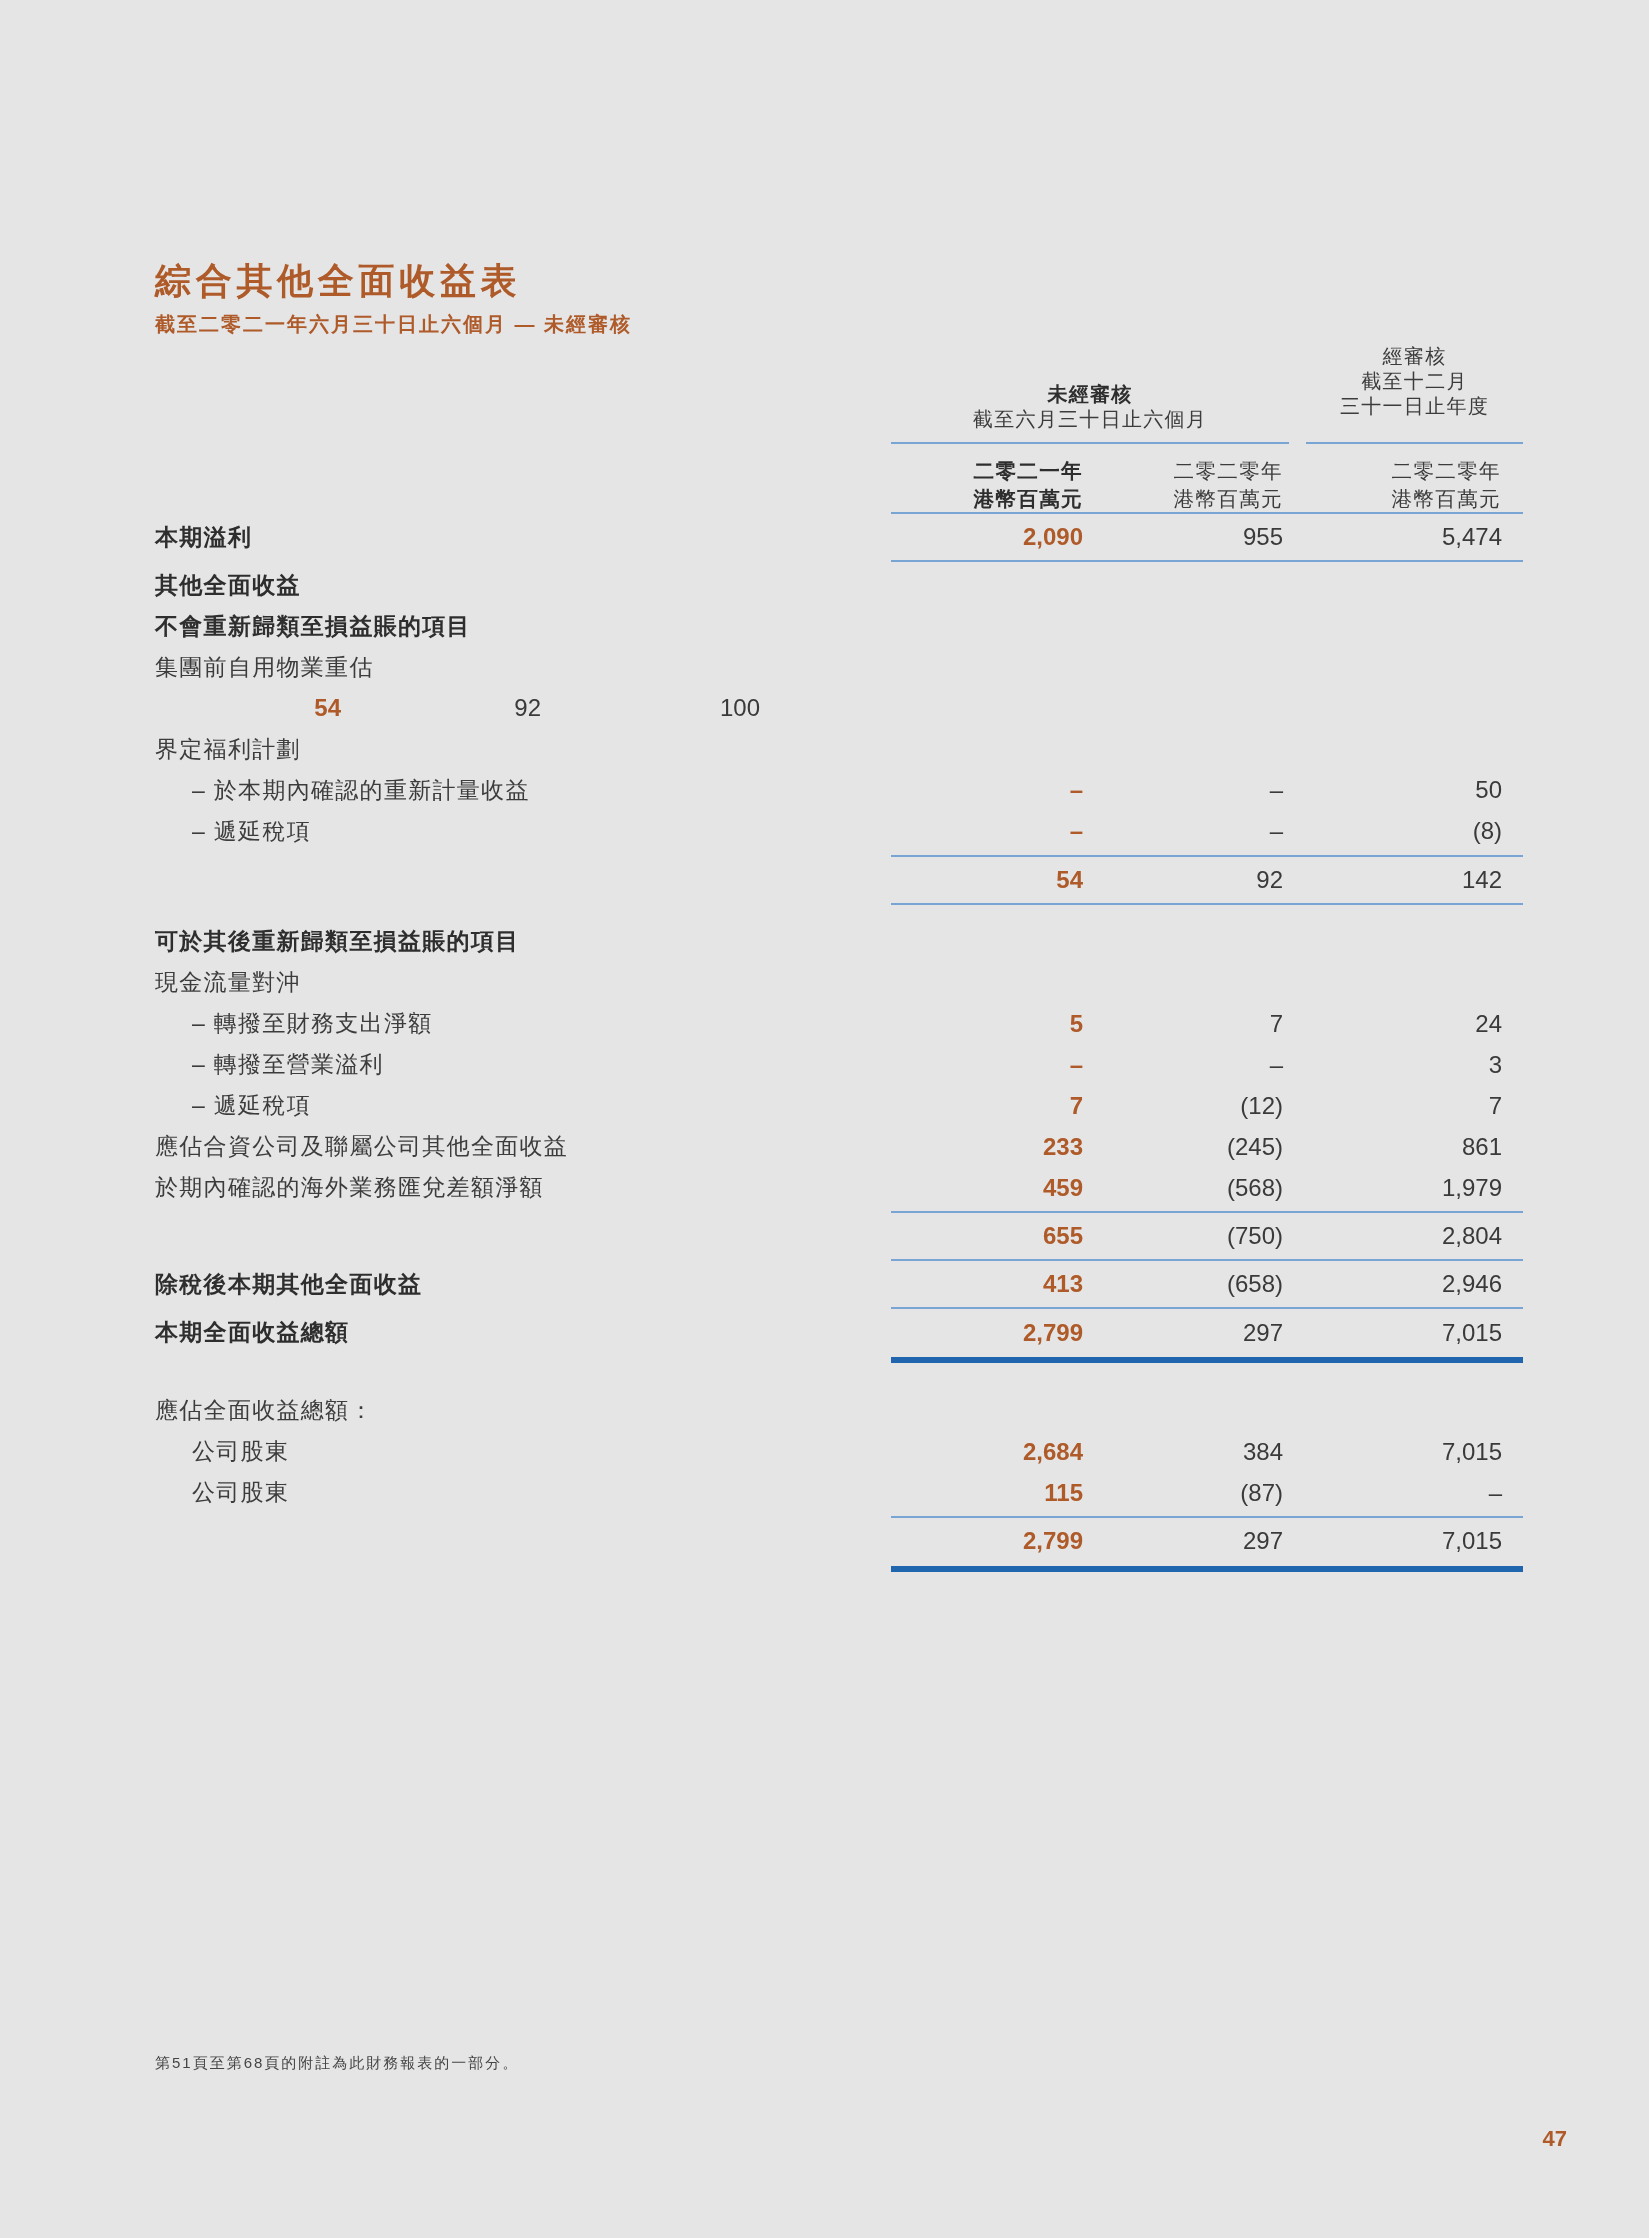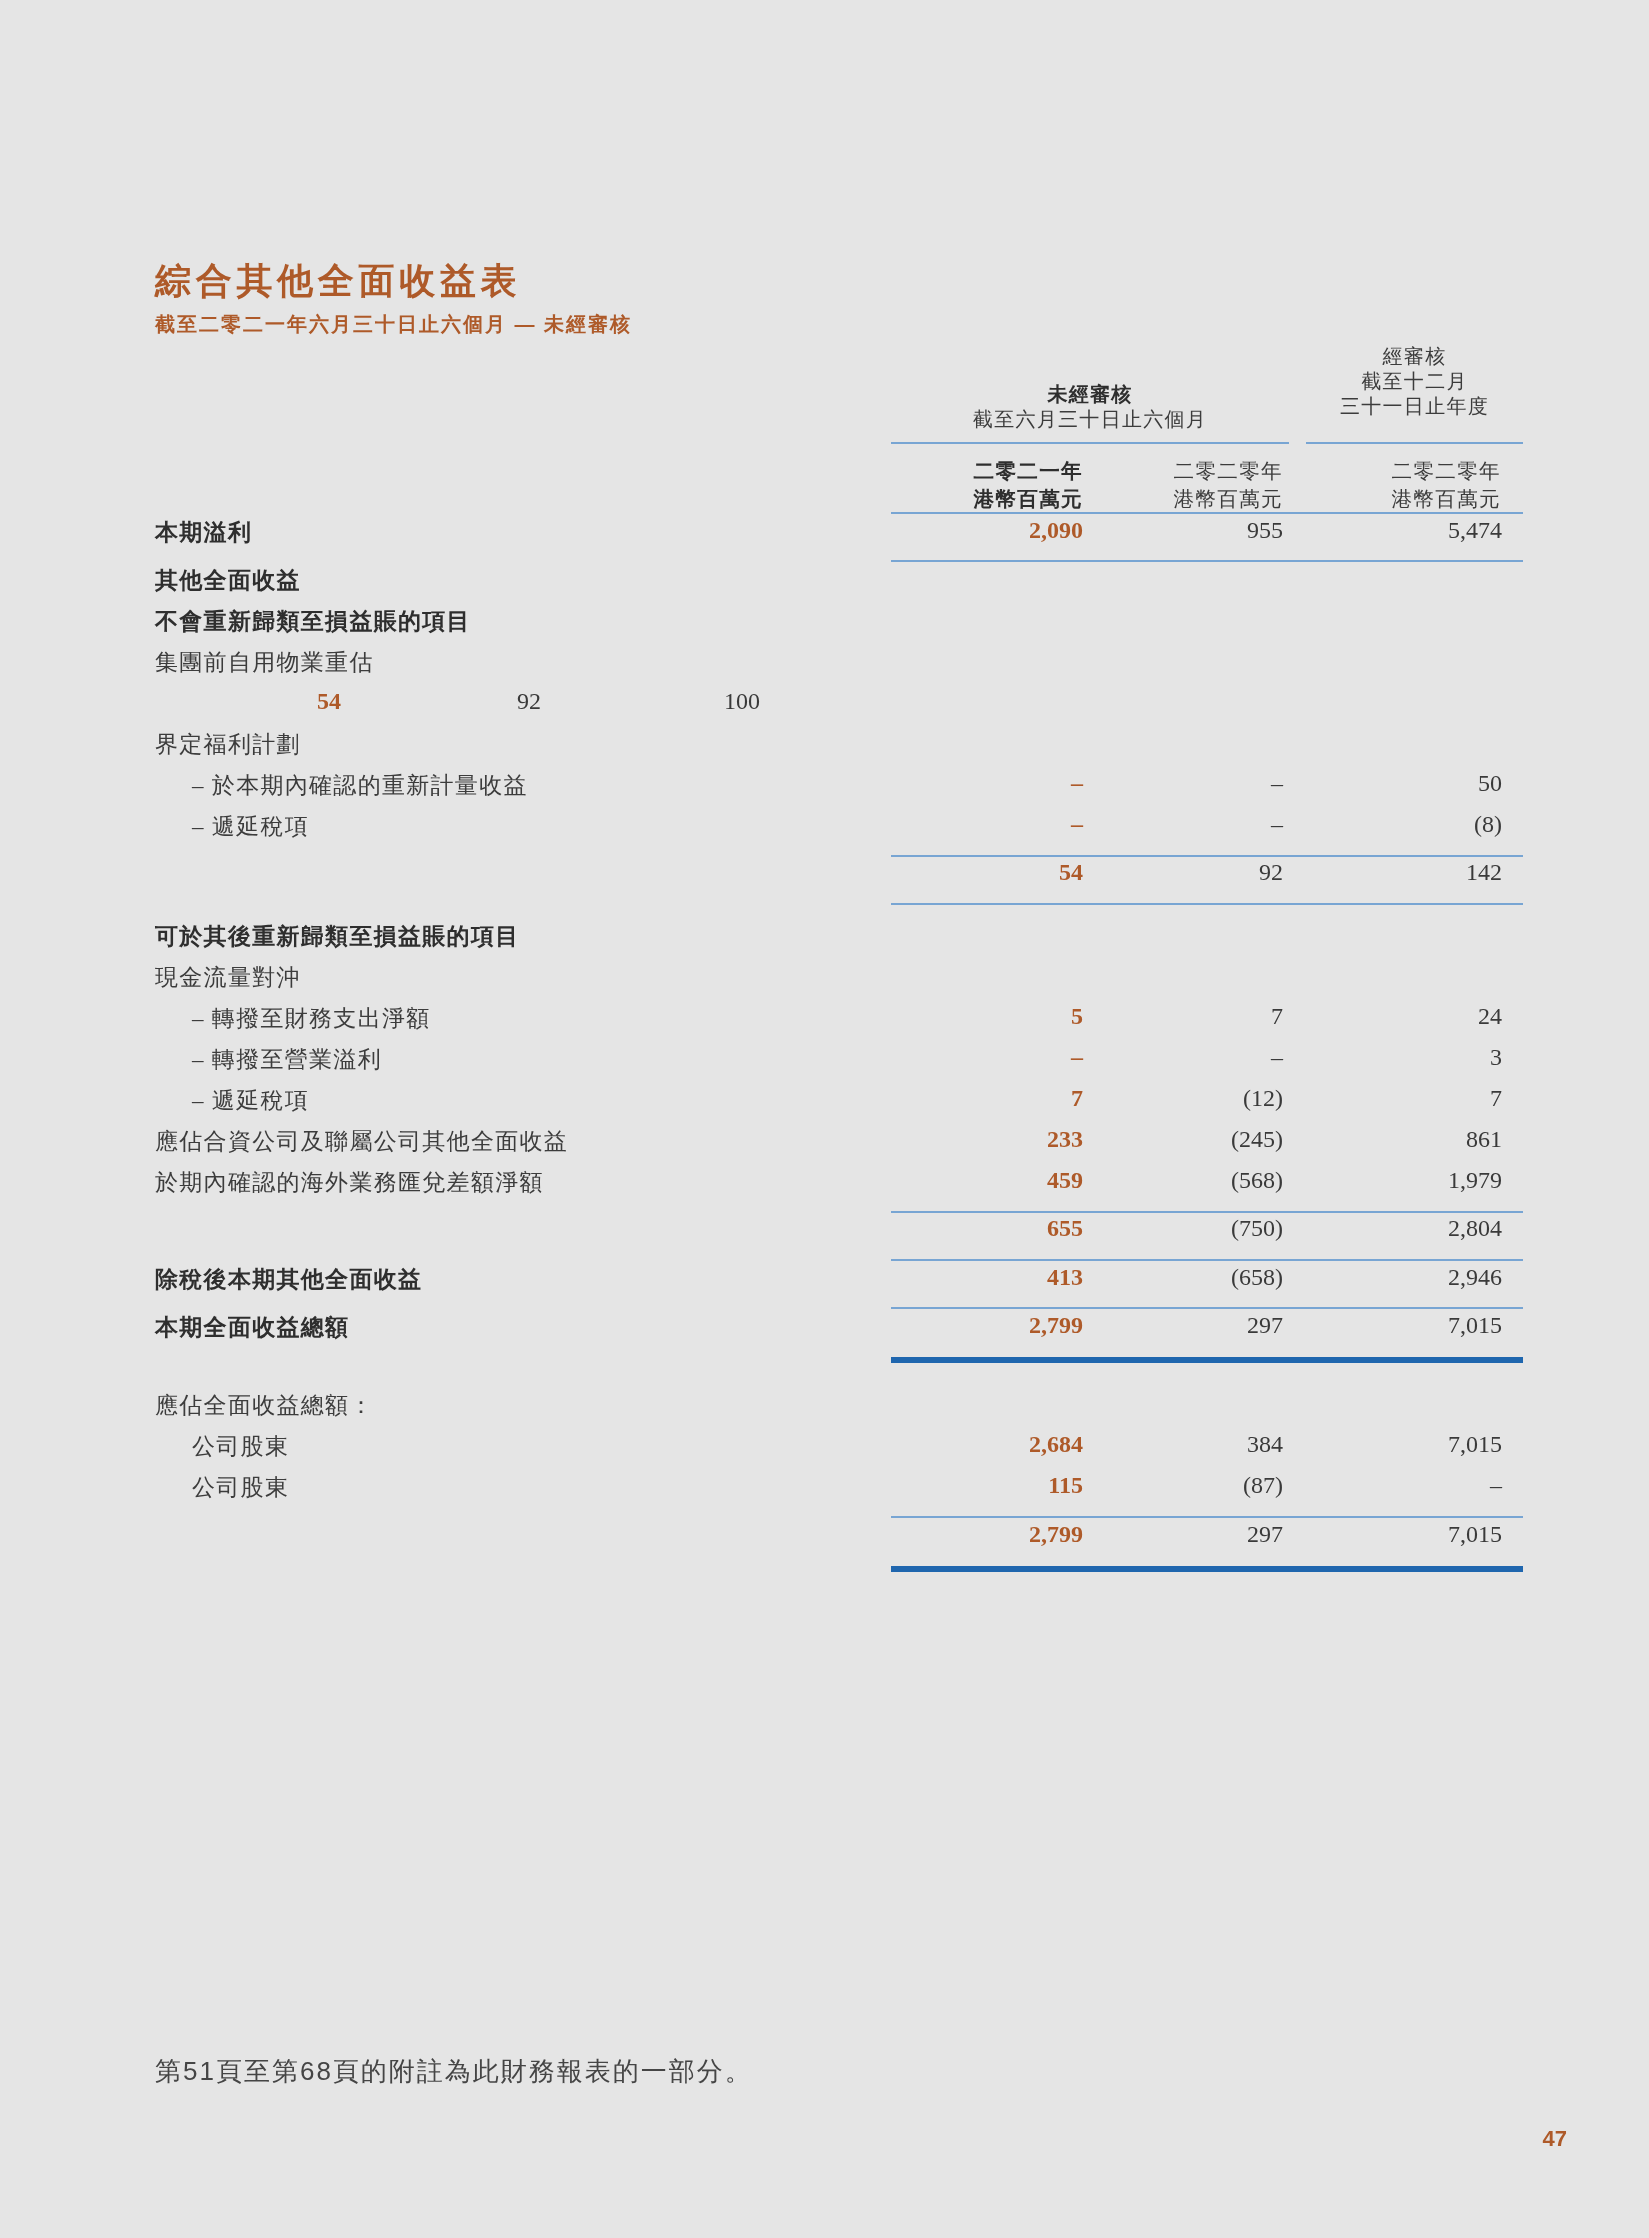--- a/index.html
+++ b/index.html
@@ -33,34 +33,34 @@
   .hdr-group .strong{font-weight:bold;color:var(--ink-bold);}
   .grp-rule{position:absolute;top:98px;height:2px;background:var(--rule-thin);}
   .grp-rule.left{left:736px;width:398px;}
   .grp-rule.right{left:1151px;width:217px;}
   .col-head{position:absolute;top:113px;text-align:right;font-size:20.6px;line-height:28px;color:var(--ink);letter-spacing:1.3px;}
   .col-head.c1{left:755px;width:173px;font-weight:bold;color:var(--ink-bold);}
   .col-head.c2{left:928px;width:200px;}
   .col-head.c3{left:1127px;width:219px;}
   .full-rule{position:absolute;left:736px;top:168px;width:632px;height:2px;background:var(--rule-thin);}
   .rows{margin-top:0;}
-  .row{display:flex;align-items:flex-start;height:41px;font-family:Liberation Serif, serif;}
+  .row{display:flex;align-items:center;height:41px;}
   .row::after{content:"";width:21px;flex:0 0 21px;}
   .lbl{flex:1 1 auto;font-size:23px;color:var(--ink);letter-spacing:1.3px;white-space:nowrap;}
   .row.bold .lbl{font-weight:bold;color:var(--ink-bold);}
   .row.indent .lbl{padding-left:37px;}
   .val{flex:0 0 auto;font-size:24px;text-align:right;color:#3a3a3a;white-space:nowrap;}
   .val.c1{width:186px;font-weight:bold;color:var(--accent);}
   .val.c2{width:200px;}
   .val.c3{width:219px;}
   .rule{margin:2.7px 0 2.7px 736px;width:632px;height:2px;background:var(--rule-thin);}
   .rule.thick{height:6px;background:var(--rule-thick);margin-top:4px;}
   .footer-note{
     position:absolute;left:155px;top:2054px;
-    font-size:26px;color:#454545;letter-spacing:2px;
+    font-size:15px;color:#454545;letter-spacing:2px;
   }
   .page-number{
     position:absolute;right:82px;top:2126px;
     font-size:22px;font-weight:bold;color:var(--accent);
   }
 </style>
 </head>
 <body>
 
 <div class="page">

